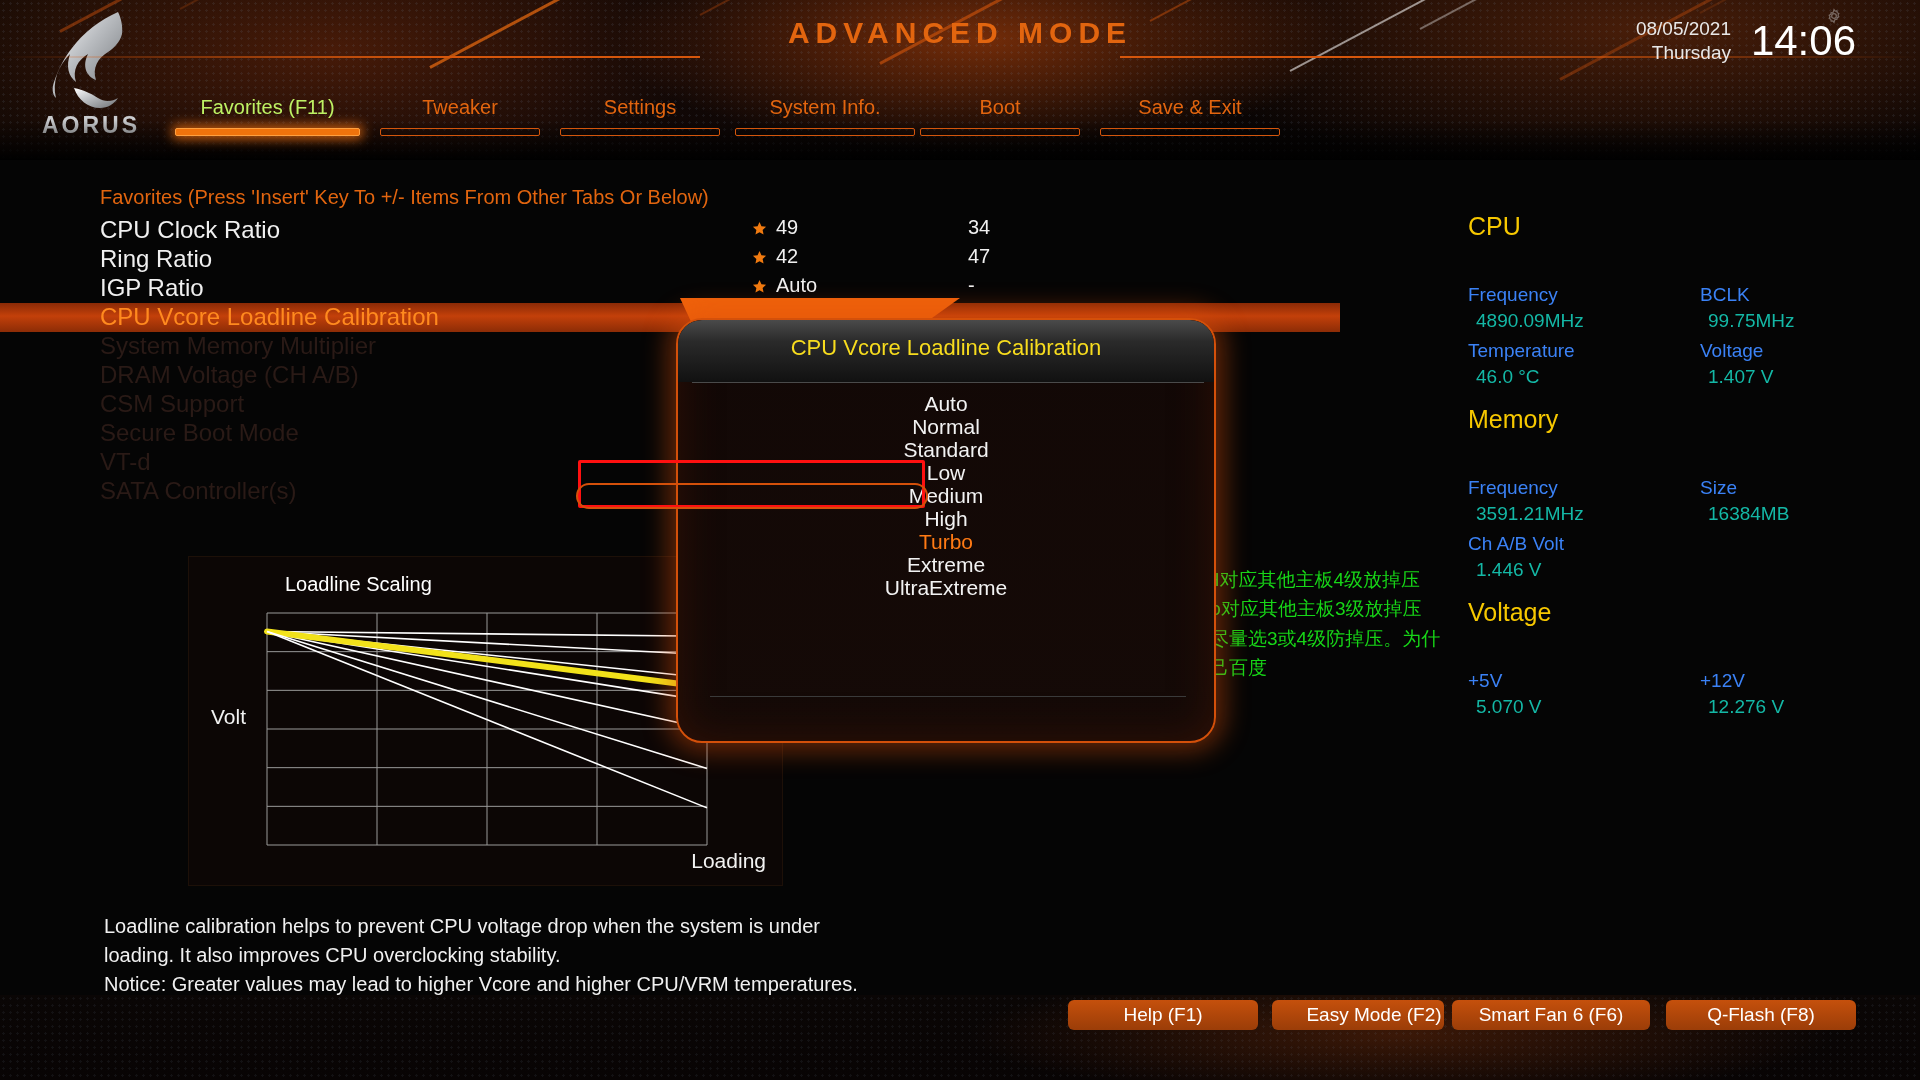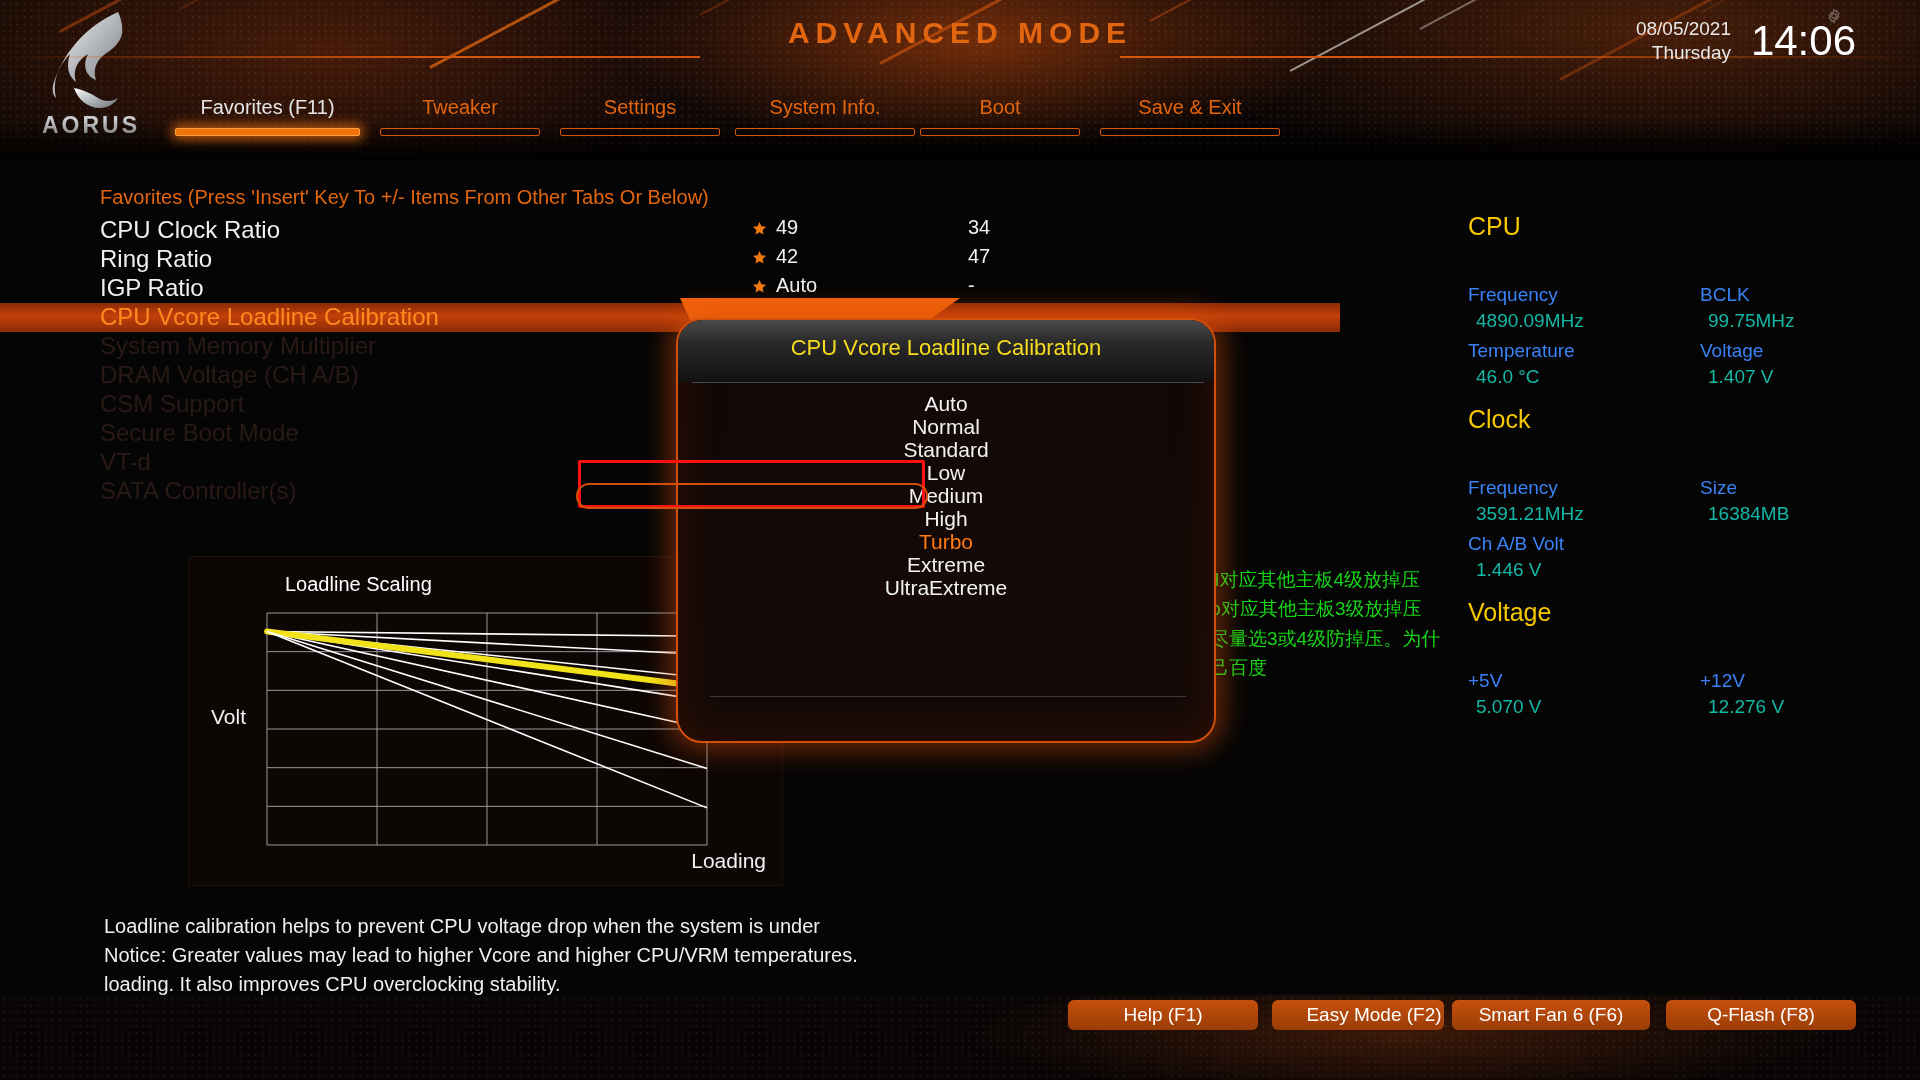--- a/index.html
+++ b/index.html
@@ -47,21 +47,21 @@
   .datetime { position:absolute; right:64px; top:18px; text-align:left; }
   .dt-date { position:absolute; right:125px; top:0; font-size:19px; color:#e8e8e8; white-space:nowrap; }
   .dt-day  { position:absolute; right:125px; top:24px; font-size:19px; color:#e8e8e8; white-space:nowrap; }
   .dt-time { position:absolute; right:0; top:2px; font-size:42px; color:#fff; line-height:1; }
   .gear { position:absolute; right:14px; top:-10px; width:16px; height:16px; opacity:.45; }
 
   
   .tabs { position:absolute; left:0; top:96px; width:1920px; height:42px; }
   .tab { position:absolute; text-align:center; }
   .tab-label { font-size:20px; color:#e2650f; white-space:nowrap; }
-  .tab.active .tab-label { color:#e5e5e5; }
+  .tab.active .tab-label { color:#bef264; }
   .tab-ul { margin-top:9px; height:8px; border:1px solid #d4560c; border-radius:2px; background:transparent; }
   .tab.active .tab-ul { background:#f0730c; border-color:#ffa040;
     box-shadow:0 0 12px 3px rgba(255,120,20,.75); }
 
   
   .fav-title { position:absolute; left:100px; top:186px; font-size:20px; color:#e2650f; white-space:nowrap; }
   .list { position:absolute; left:0; top:216px; width:1400px; }
   .row { position:relative; height:29px; }
   .row-label { position:absolute; left:100px; top:0; font-size:24px; color:#f0f0f0; white-space:nowrap; }
   .row.sel { background:linear-gradient(to bottom,#8a2a06,#c3400a 45%,#8c2c06); width:1340px; }
@@ -384,21 +384,21 @@
             <div class="side-k">Temperature</div>
             <div class="side-v pad">46.0 °C</div>
           </div>
           <div class="side-col c2">
             <div class="side-k">Voltage</div>
             <div class="side-v pad">1.407 V</div>
           </div>
         </div>
       </div>
       <div class="side-sect">
-        <div class="side-h">Clock</div>
+        <div class="side-h">Memory</div>
         <div class="side-pair">
           <div class="side-col c1">
             <div class="side-k">Frequency</div>
             <div class="side-v pad">3591.21MHz</div>
           </div>
           <div class="side-col c2">
             <div class="side-k">Size</div>
             <div class="side-v pad">16384MB</div>
           </div>
         </div>
@@ -419,22 +419,22 @@
           <div class="side-col c2">
             <div class="side-k">+12V</div>
             <div class="side-v pad">12.276 V</div>
           </div>
         </div>
       </div>
     </div>
 
   <div class="help-text" id="help">
       <div class="help-line">Loadline calibration helps to prevent CPU voltage drop when the system is under</div>
+      <div class="help-line">loading. It also improves CPU overclocking stability.</div>
       <div class="help-line">Notice: Greater values may lead to higher Vcore and higher CPU/VRM temperatures.</div>
-      <div class="help-line">loading. It also improves CPU overclocking stability.</div>
     </div>
 
   <div class="fkeys">
     <div class="dots"></div>
   </div>
   <div id="fkeys">
       <div class="fkey" style="left: 1068px; width: 190px;">Help (F1)</div>
       <div class="fkey" style="left: 1272px; width: 172px; padding-left: 32px;">Easy Mode (F2)</div>
       <div class="fkey" style="left: 1452px; width: 198px;">Smart Fan 6 (F6)</div>
       <div class="fkey" style="left: 1666px; width: 190px;">Q-Flash (F8)</div>

